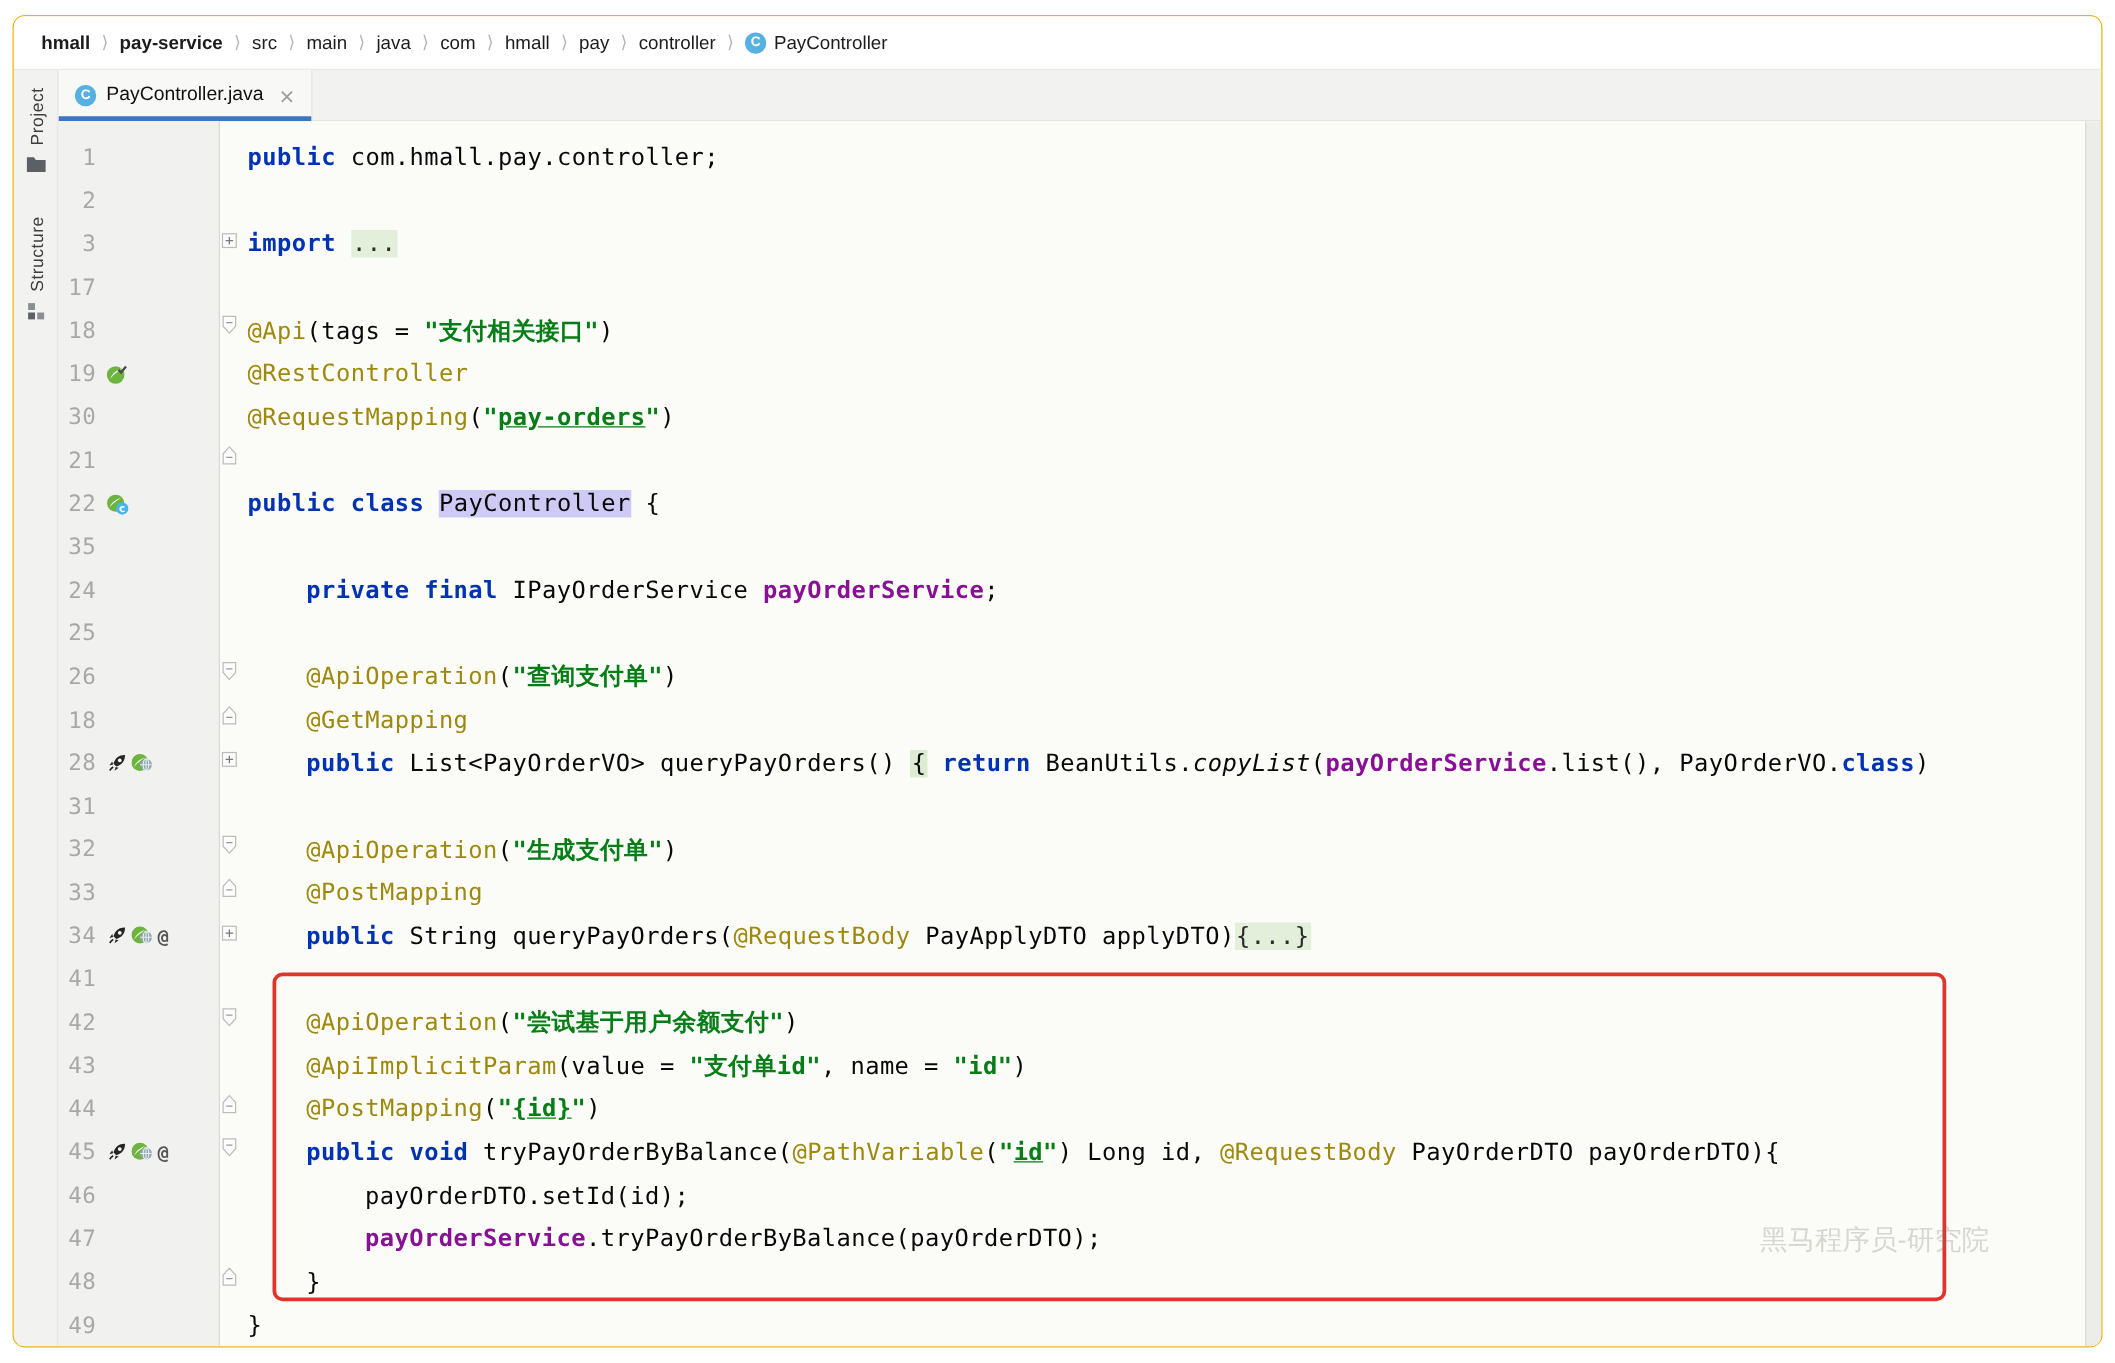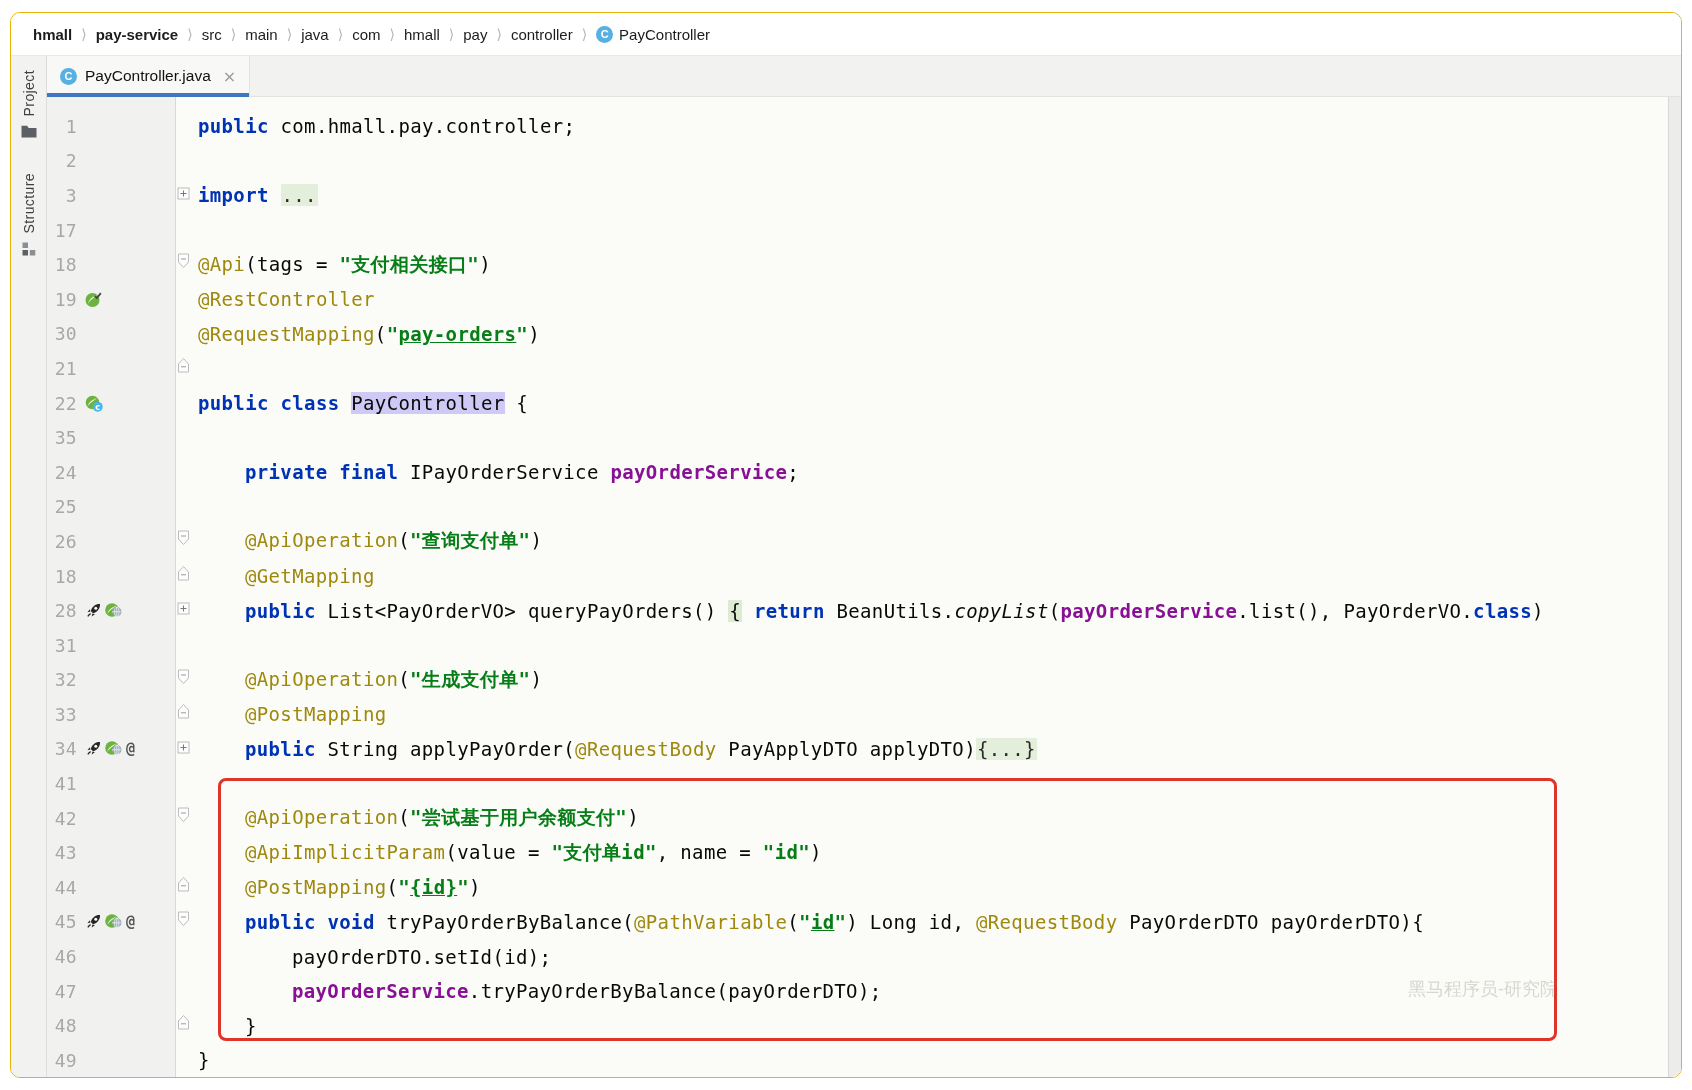--- a/index.html
+++ b/index.html
@@ -61,21 +61,21 @@
   .s-sl { color:#067d17; font-weight:700; text-decoration:underline; }
   .s-fl { color:#871094; font-weight:700; }
   .s-it { color:#080808; font-style:italic; }
   .s-fd { background:#e4efdb; color:#2a2a2a; padding:2px 1px; }
   .s-bh { background:#ddebd2; color:#080808; padding:2px 1px; }
   .s-hi { background:#cfc9f6; color:#080808; padding:2px 0; }
 
   .annotation-box { position:absolute; left:171px; top:681px; width:1339px; height:263px;
                     border:3px solid #e0342b; border-radius:8px; pointer-events:none; }
 
-  .watermark { position:absolute; left:1361px; top:880px; font-size:18px; color:rgba(120,120,110,0.28);
+  .watermark { position:absolute; left:1361px; top:880px; font-size:22px; color:rgba(120,120,110,0.28);
                white-space:nowrap; }
 
   .scrollbar { position:absolute; right:0; top:0; bottom:0; width:13px; background:#ececea;
                border-left:1px solid #d8d8d6; }
 </style>
 </head>
 <body>
 
 <div class="window">
 
@@ -364,21 +364,21 @@
                 <span class="gicon">
                   <span class="ic-at">@</span>
                 </span>
               </div>
               <div class="lfold">
                 <span class="fmark"><svg width="13" height="13" viewBox="0 0 13 13">
                     <rect x="1" y="1" width="11" height="11" fill="#fdfdfd" stroke="#bcbcbc"></rect>
                     <path d="M6.5 3.5 v6 M3.5 6.5 h6" stroke="#777" fill="none"></path>
                   </svg></span>
               </div>
-              <div class="lcode code-text" style="padding-left: 47px;"><span class="s-kw">public</span><span class="s-pl"> String applyPayOrder(</span><span class="s-an">@RequestBody</span><span class="s-pl"> PayApplyDTO applyDTO)</span><span class="s-fd">{...}</span></div>
+              <div class="lcode code-text" style="padding-left: 47px;"><span class="s-kw">public</span><span class="s-pl"> String queryPayOrders(</span><span class="s-an">@RequestBody</span><span class="s-pl"> PayApplyDTO applyDTO)</span><span class="s-fd">{...}</span></div>
             </div>
             <div class="row">
               <div class="lnum">41</div>
               <div class="licons"></div>
               <div class="lfold"></div>
               <div class="lcode code-text" style="padding-left: 0px;"></div>
             </div>
             <div class="row">
               <div class="lnum">42</div>
               <div class="licons"></div>

